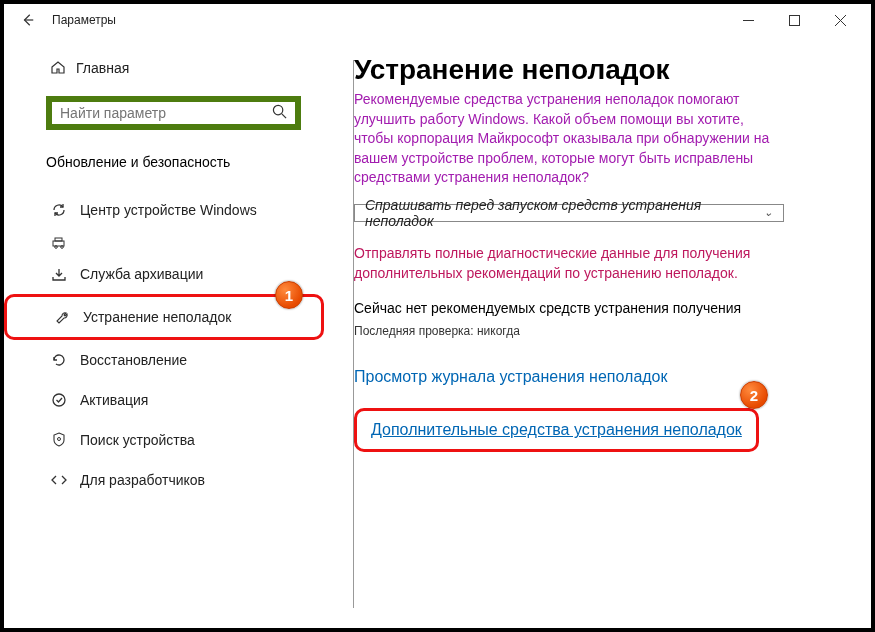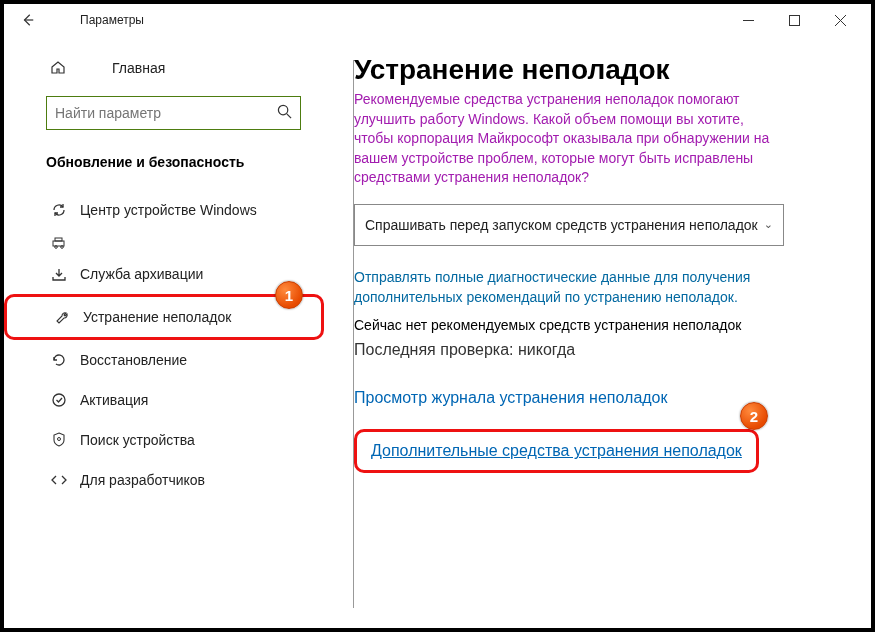--- a/index.html
+++ b/index.html
@@ -10,21 +10,20 @@
     height: 632px;
     overflow: hidden;
     position: relative;
     border: 4px solid #000;
   }
   .titlebar {
     height: 32px;
     display: flex;
     align-items: center;
     padding: 8px 8px;
-    gap: 28px;
   }
   .back-btn {
     width: 32px; height: 32px;
     display: flex; align-items: center; justify-content: center;
     font-size: 14px; color: #333;
     cursor: pointer;
   }
   .app-title { font-size: 12px; color: #222; margin-left: 8px; }
   .win-controls { margin-left: auto; display: flex; }
   .win-btn {
@@ -46,37 +45,37 @@
   }
   .home-row {
     display: flex; align-items: center;
     padding: 8px 16px 8px 44px;
     font-size: 14px; color: #222;
     cursor: pointer;
     position: relative;
   }
   .home-row .icon { position: absolute; left: 44px; width: 18px; }
   .home-row .icon, .nav-item .icon { position: absolute; left: 46px; }
-  .home-row { padding-left: 108px; }
+  .home-row { padding-left: 72px; }
   .search-box {
     margin: 12px 23px 14px 42px;
     height: 34px;
-    border: 1px solid #4d7c0f;
+    border: 6px solid #4d7c0f;
     background: #fff;
     display: flex; align-items: center;
     padding: 0 8px;
   }
   .search-box input {
     border: 0; outline: 0; flex: 1;
     font-size: 14px; color: #666;
     background: transparent;
   }
   .search-box .sicon { color: #333; font-size: 14px; }
   .section-title {
-    font-size: 14px; font-weight: 700;
+    font-size: 14px; font-weight: 400;
     color: #000;
     padding: 10px 20px 12px 42px;
   }
   .nav-list { margin-top: 8px; }
   .nav-item {
     display: flex; align-items: center;
     padding: 12px 16px 12px 76px;
     font-size: 14px; color: #222;
     cursor: pointer;
     position: relative;
@@ -121,38 +120,39 @@
     margin-bottom: 18px;
   }
   .desc {
     font-size: 14px; color: #a21caf;
     line-height: 1.4;
     margin-bottom: 16px;
     max-width: 430px;
   }
   .dropdown {
     border: 1px solid #888;
-    height: 42px;
+    height: 18px;
     max-width: 430px;
     display: flex; align-items: center;
     padding: 0 10px;
     font-size: 14px; color: #222;
     cursor: pointer;
     margin-bottom: 22px;
+    font-style: italic;
   }
   .dropdown .chev { margin-left: auto; font-size: 11px; color: #555; }
   .warn {
-    color: #0369a1;
+    color: #be185d;
     font-size: 14px;
     line-height: 1.4;
     max-width: 430px;
-    margin-bottom: 10px;
+    margin-bottom: 17px;
   }
   .status { font-size: 14px; color: #000; margin-bottom: 8px; }
-  .last-check { font-size: 16px; color: #333; margin-bottom: 30px; }
+  .last-check { font-size: 12px; color: #333; margin-bottom: 30px; }
   .link {
     color: #0066b4;
     font-size: 16px;
     cursor: pointer;
     display: inline-block;
     margin-bottom: 22px;
   }
   .link-box {
     border: 3px solid #e11;
     border-radius: 10px;
@@ -303,21 +303,21 @@
   <div class="sep-line"></div>
 
   <div class="main">
     <div class="page-h1">Устранение неполадок</div>
     <div class="desc">Рекомендуемые средства устранения неполадок помогают улучшить работу Windows. Какой объем помощи вы хотите, чтобы корпорация Майкрософт оказывала при обнаружении на вашем устройстве проблем, которые могут быть исправлены средствами устранения неполадок?</div>
     <div class="dropdown">
       <span>Спрашивать перед запуском средств устранения неполадок</span>
       <span class="chev">⌄</span>
     </div>
     <div class="warn">Отправлять полные диагностические данные для получения дополнительных рекомендаций по устранению неполадок.</div>
-    <div class="status">Сейчас нет рекомендуемых средств устранения неполадок</div>
+    <div class="status">Сейчас нет рекомендуемых средств устранения получения</div>
     <div class="last-check">
       <span>Последняя проверка:</span>
       <span>никогда</span>
     </div>
     <div class="link">Просмотр журнала устранения неполадок</div>
     <br>
     <div class="link-box">
       <span class="link">Дополнительные средства устранения неполадок</span>
       <div class="badge badge-2">2</div>
     </div>

